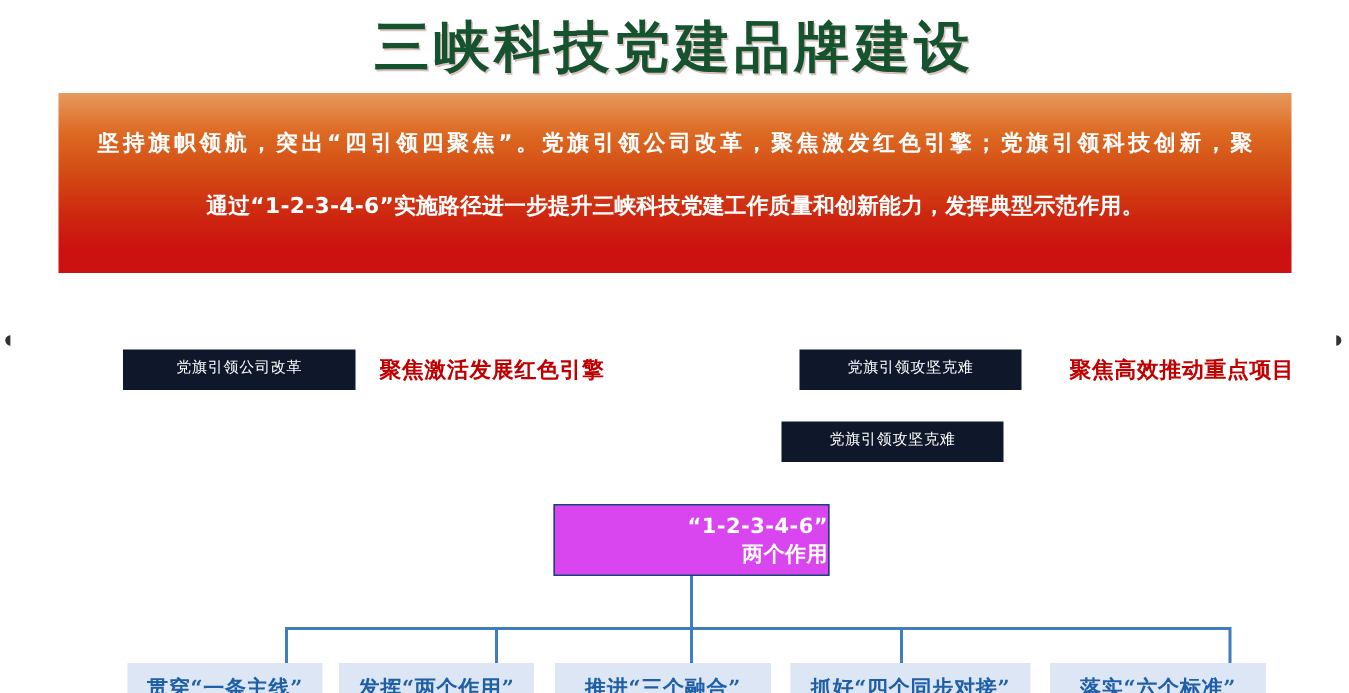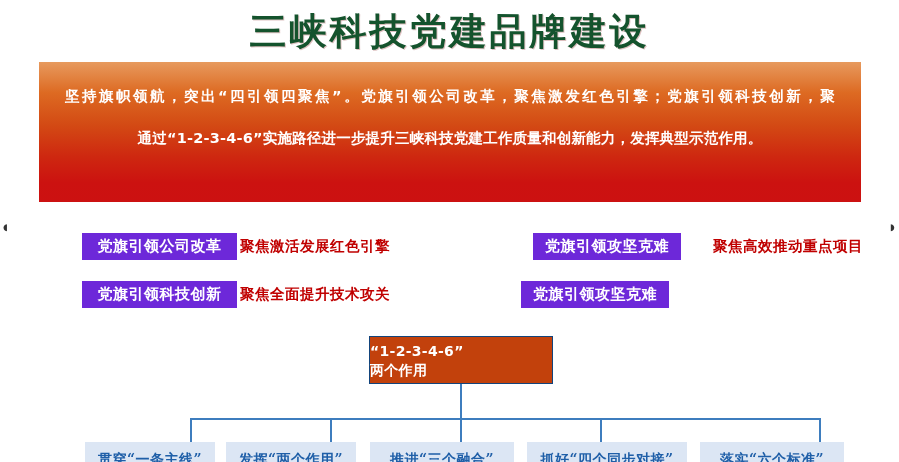--- a/index.html
+++ b/index.html
@@ -30,21 +30,21 @@
     font-family: "DejaVu Sans", "Liberation Sans", sans-serif;
     text-shadow: 1px 1px 0 rgba(120,0,0,0.25);
   }
 
   
   #banner {
     position: absolute;
     left: 39px;
     top: 62px;
     width: 822px;
-    height: 140px;
+    height: 120px;
     background: linear-gradient(180deg,
         #E79A5E 0%,
         #DD6A22 22%,
         #D34A14 45%,
         #CE2710 68%,
         #CC1210 86%,
         #CC1111 100%);
     box-sizing: border-box;
     padding: 16px 26px 10px 26px;
   }
@@ -85,24 +85,24 @@
     top: 233px;
     width: 899px;
     height: 86px;
   }
   .pillar {
     position: absolute;
     display: flex;
     align-items: center;
   }
   .pillar-tag {
-    background: #6d28d9;
+    background: #0f172a;
     color: #ffffff;
-    font-size: 15px;
-    font-weight: bold;
+    font-size: 10px;
+    font-weight: normal;
     letter-spacing: 0.5px;
     text-align: center;
     padding: 4px 0 5px 0;
     box-sizing: border-box;
     line-height: 18px;
   }
   .pillar-focus {
     color: #C00000;
     font-size: 14.5px;
     font-weight: bold;
@@ -111,44 +111,44 @@
   }
   #pillar-0 { left: 82px;  top: 0px;  }
   #pillar-1 { left: 82px;  top: 48px; }
   #pillar-2 { left: 521px; top: 0px; padding-left: 12px;  }
   #pillar-3 { left: 521px; top: 48px; }
   #pillar-0 .pillar-tag,
   #pillar-1 .pillar-tag { width: 155px; }
   #pillar-2 .pillar-tag,
   #pillar-3 .pillar-tag { width: 148px; }
   #pillar-0 .pillar-focus,
-  #pillar-1 .pillar-focus { margin-left: 3px; }
+  #pillar-1 .pillar-focus { margin-left: 16px; }
   #pillar-2 .pillar-focus,
   #pillar-3 .pillar-focus { margin-left: 32px; }
 
   
   #orgchart {
     position: absolute;
     left: 0;
     top: 336px;
     width: 899px;
     height: 126px;
   }
   #root-node {
     position: absolute;
     left: 369px;
     top: 0px;
     width: 184px;
     height: 48px;
-    background: #c2410c;
+    background: #d946ef;
     border: 1px solid #12447C;
     color: #ffffff;
     font-size: 14px;
     font-weight: bold;
-    text-align: left;
+    text-align: right;
     box-sizing: border-box;
     padding-top: 5px;
     line-height: 19px;
     letter-spacing: 0.3px;
   }
   .conn {
     position: absolute;
     background: #3E7DBE;
   }
   #conn-stem {
@@ -197,24 +197,20 @@
 <div class="edge-mark" id="edge-mark-left">◖</div>
 <div class="edge-mark" id="edge-mark-right">◗</div>
 
 <div id="pillars">
 
   <div class="pillar" id="pillar-0">
     <div class="pillar-tag">党旗引领公司改革</div>
     <div class="pillar-focus">聚焦激活发展红色引擎</div>
   </div>
 
-  <div class="pillar" id="pillar-1">
-    <div class="pillar-tag">党旗引领科技创新</div>
-    <div class="pillar-focus">聚焦全面提升技术攻关</div>
-  </div>
 
   <div class="pillar" id="pillar-2">
     <div class="pillar-tag">党旗引领攻坚克难</div>
     <div class="pillar-focus">聚焦高效推动重点项目</div>
   </div>
 
   <div class="pillar" id="pillar-3">
     <div class="pillar-tag">党旗引领攻坚克难</div>
   </div>
 

